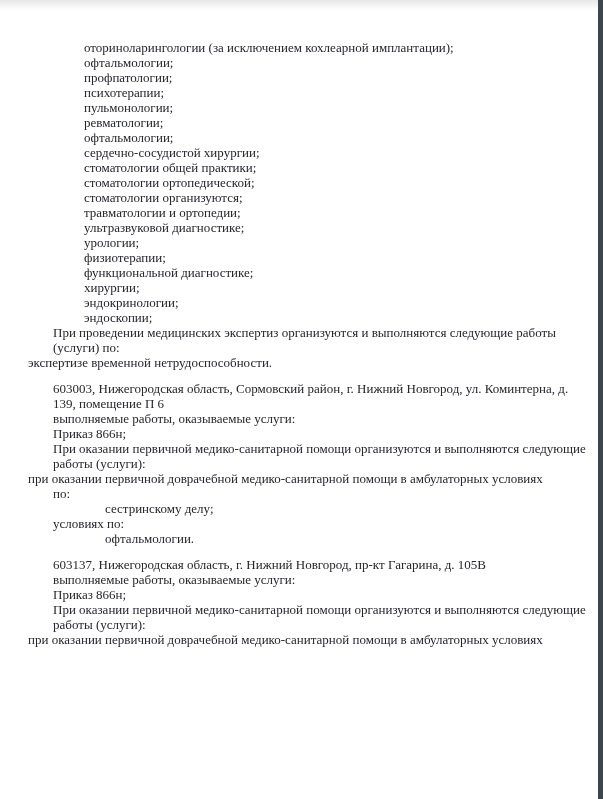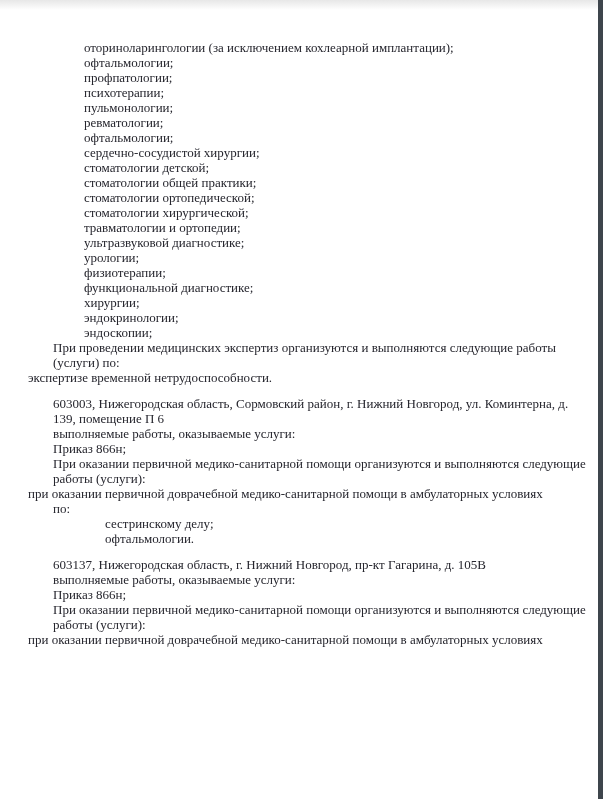--- a/index.html
+++ b/index.html
@@ -58,24 +58,23 @@
 <div class="doc" style="color: rgb(37, 37, 45);">
   <div>
       <div class="line indent-3">оториноларингологии (за исключением кохлеарной имплантации);</div>
       <div class="line indent-3">офтальмологии;</div>
       <div class="line indent-3">профпатологии;</div>
       <div class="line indent-3">психотерапии;</div>
       <div class="line indent-3">пульмонологии;</div>
       <div class="line indent-3">ревматологии;</div>
       <div class="line indent-3">офтальмологии;</div>
       <div class="line indent-3">сердечно-сосудистой хирургии;</div>
-      <div class="line indent-3">стоматологии детской;</div>
       <div class="line indent-3">стоматологии общей практики;</div>
       <div class="line indent-3">стоматологии ортопедической;</div>
-      <div class="line indent-3">стоматологии хирургической;</div>
+      <div class="line indent-3">стоматологии организуются;</div>
       <div class="line indent-3">травматологии и ортопедии;</div>
       <div class="line indent-3">ультразвуковой диагностике;</div>
       <div class="line indent-3">урологии;</div>
       <div class="line indent-3">физиотерапии;</div>
       <div class="line indent-3">функциональной диагностике;</div>
       <div class="line indent-3">хирургии;</div>
       <div class="line indent-3">эндокринологии;</div>
       <div class="line indent-3">эндоскопии;</div>
       <div class="line indent-0">При проведении медицинских экспертиз организуются и выполняются следующие работы</div>
       <div class="line indent-0">(услуги) по:</div>
@@ -83,20 +82,21 @@
       <div class="gap"></div>
       <div class="line indent-0">603003, Нижегородская область, Сормовский район, г. Нижний Новгород, ул. Коминтерна, д.</div>
       <div class="line indent-0">139, помещение П 6</div>
       <div class="line indent-0">выполняемые работы, оказываемые услуги:</div>
       <div class="line indent-0">Приказ 866н;</div>
       <div class="line indent-0">При оказании первичной медико-санитарной помощи организуются и выполняются следующие</div>
       <div class="line indent-0">работы (услуги):</div>
       <div class="line indent-1">при оказании первичной доврачебной медико-санитарной помощи в амбулаторных условиях</div>
       <div class="line indent-0">по:</div>
       <div class="line indent-2">сестринскому делу;</div>
+      <div class="line indent-0">условиях по:</div>
       <div class="line indent-2">офтальмологии.</div>
       <div class="gap"></div>
       <div class="line indent-0">603137, Нижегородская область, г. Нижний Новгород, пр-кт Гагарина, д. 105В</div>
       <div class="line indent-0">выполняемые работы, оказываемые услуги:</div>
       <div class="line indent-0">Приказ 866н;</div>
       <div class="line indent-0">При оказании первичной медико-санитарной помощи организуются и выполняются следующие</div>
       <div class="line indent-0">работы (услуги):</div>
       <div class="line indent-1">при оказании первичной доврачебной медико-санитарной помощи в амбулаторных условиях</div>
     </div>
 </div>

